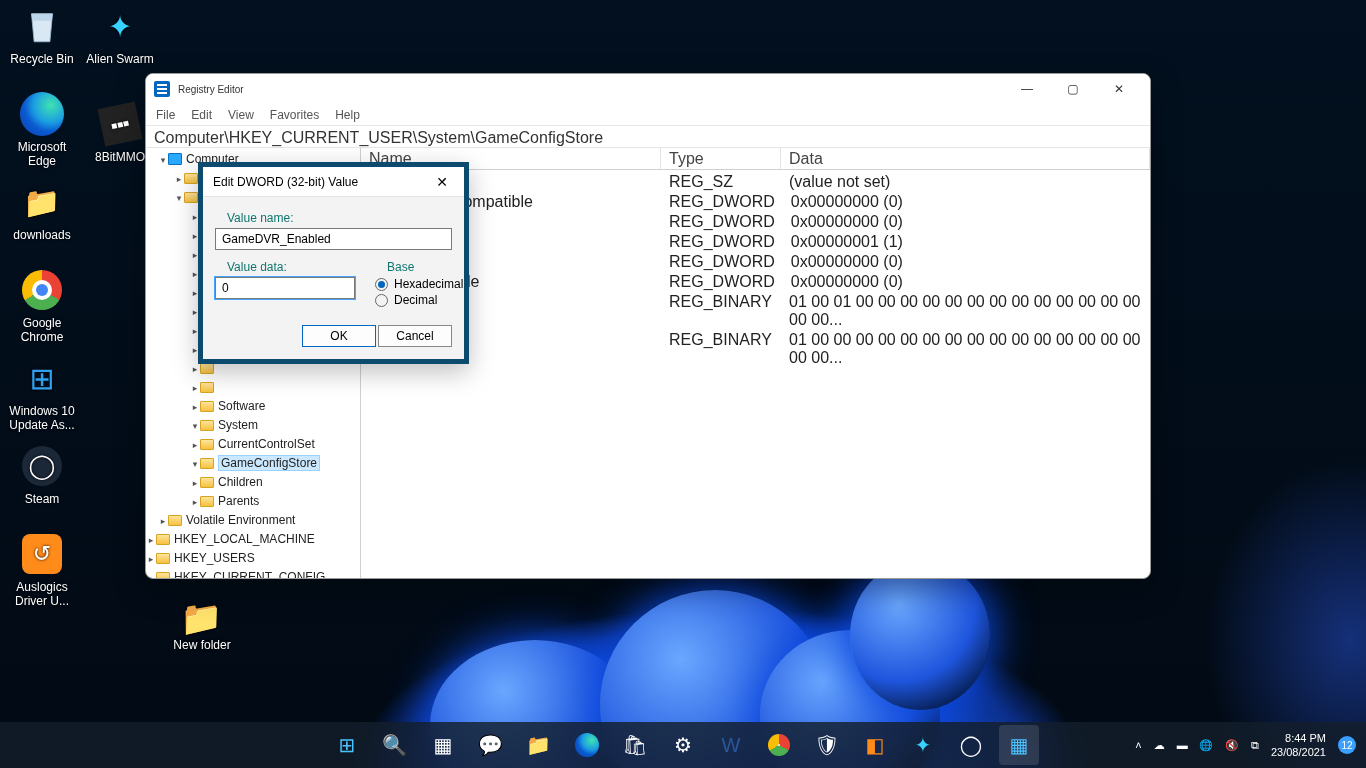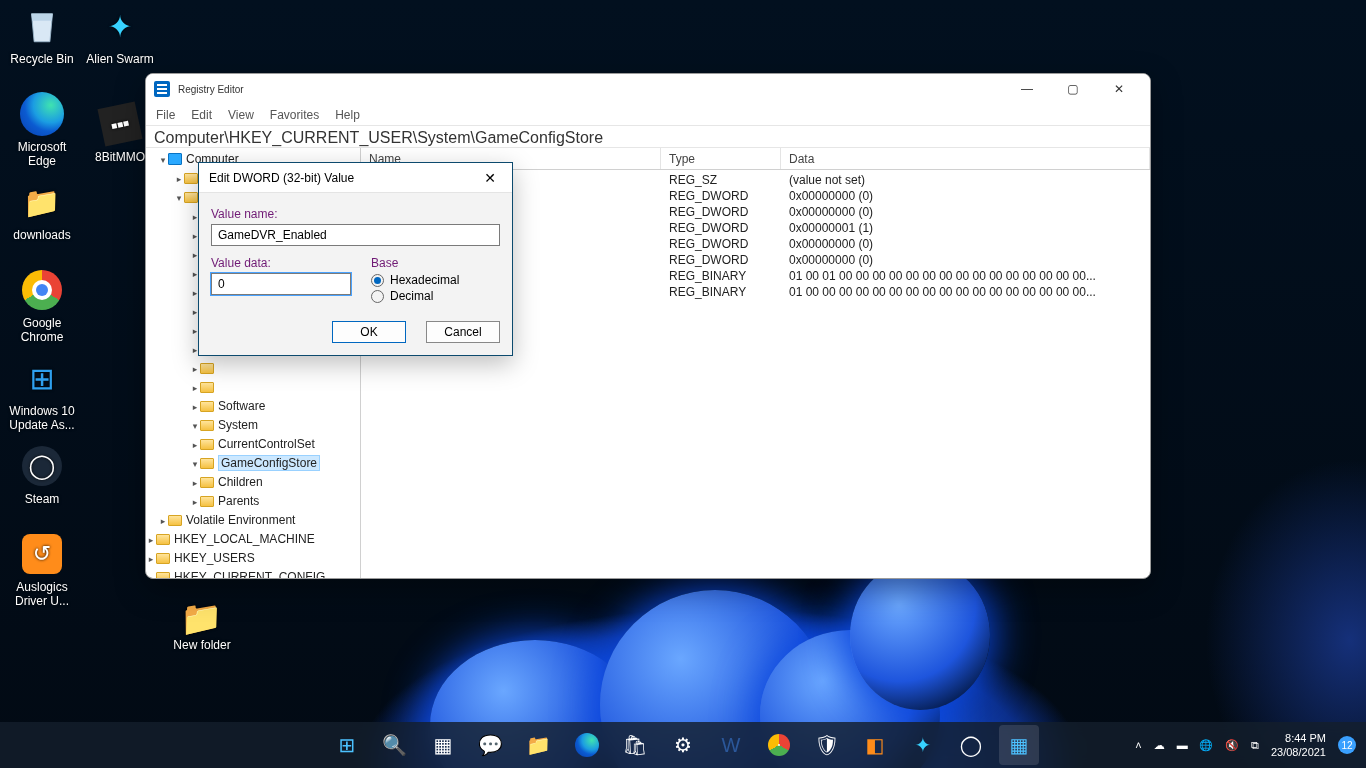--- a/index.html
+++ b/index.html
@@ -47,46 +47,46 @@
 .menubar span{cursor:default}
 .addr{height:22px;padding:3px 8px;font-size:16px;color:#333;border-bottom:1px solid #e6e6e6}
 .body{display:flex;height:calc(100% - 74px)}
 .tree{width:215px;border-right:1px solid #d0d0d0;font-size:12px;color:#222;padding-top:2px;user-select:none;overflow:hidden}
 .tree ul{list-style:none;padding-left:16px}
 .tree li{white-space:nowrap;line-height:18px}
 .tw{display:inline-block;width:10px;text-align:center;color:#555;font-size:9px}
 .tree .sel>span.lab{background:#cce8ff;border:1px solid #99d1ff;padding:0 2px}
 .ic-comp{display:inline-block;width:14px;height:12px;background:#2aa9ff;border:1px solid #0873c4;vertical-align:-2px;margin-right:4px;border-radius:1px}
 .ic-fold{display:inline-block;width:14px;height:11px;background:linear-gradient(#ffe49b,#f5c142);border:1px solid #d7a422;border-radius:1px;vertical-align:-2px;margin-right:4px}
-.list{flex:1;font-size:12px}
+.list{flex:1;font-size:16px}
 .hdr{display:flex;border-bottom:1px solid #d0d0d0;background:#fff;height:22px;align-items:center;color:#444}
 .hdr>div{border-right:1px solid #e4e4e4;padding:0 8px;height:100%;display:flex;align-items:center}
 .c-n{flex:0 0 300px}.c-t{flex:0 0 120px}.c-d{flex:1}
 .rows{padding-top:2px}
 .row{display:flex;padding:1px 0;color:#222}
 .row>div{padding:0 8px}
 .iv{display:inline-block;width:14px;height:14px;vertical-align:-3px;margin-right:4px;border:1px solid #6fa8dc;background:linear-gradient(#dff1ff,#a8d3ff);position:relative;font-size:8px;line-height:12px;text-align:center;color:#1359a0}
 .iv.bin::after{content:"011";position:absolute;inset:0;font-size:7px;line-height:12px}
 .iv.str::after{content:"ab";position:absolute;inset:0;font-size:8px;line-height:12px}
 
 
-.dlg{position:absolute;left:198px;top:162px;width:315px;background:#f3f3f3;border:1px solid #0c4a6e;box-shadow:0 8px 24px rgba(0,0,0,.25);font-size:12px}
+.dlg{position:absolute;left:198px;top:162px;width:271px;background:#f3f3f3;border:5px solid #0c4a6e;box-shadow:0 8px 24px rgba(0,0,0,.25);font-size:12px}
 .dlg .dtitle{height:30px;display:flex;align-items:center;padding:0 10px;background:#fff;border-bottom:1px solid #e4e4e4}
 .dlg .dtitle .x{margin-left:auto;font-size:14px;padding:2px 6px;cursor:default}
 .dlg .dbody{padding:10px 12px 4px}
-.dlg label{display:block;margin:4px 0 3px;color:#701a75}
+.dlg label{display:block;margin:4px 12px 3px;color:#0f766e}
 .dlg input[type=text]{width:100%;height:22px;border:1px solid #7a7a7a;padding:2px 6px;background:#fff;font-size:12px}
 .vdrow{display:flex;gap:20px;margin-top:6px}
 .vd{flex:0 0 140px}
 .vd input{border:1px solid #0067c0;outline:1px solid #4aa3ff}
 .base{flex:1}
 .radio{display:flex;align-items:center;gap:6px;margin:2px 0}
 .radio .r{width:13px;height:13px;border:1px solid #666;border-radius:50%;display:inline-flex;align-items:center;justify-content:center}
 .radio .r.checked::after{content:"";width:7px;height:7px;border-radius:50%;background:#0067c0}
-.dbtns{display:flex;gap:20px;justify-content:flex-end;padding:12px}
+.dbtns{display:flex;gap:2px;justify-content:flex-end;padding:12px}
 .dbtns button{width:74px;height:22px;background:#fdfdfd;border:1px solid #888;font-size:12px}
 .dbtns button.pri{border:1px solid #0067c0}
 
 
 .taskbar{position:absolute;left:0;right:0;bottom:0;height:46px;background:rgba(20,30,44,.82);backdrop-filter:blur(8px);display:flex;align-items:center}
 .tb-center{position:absolute;left:50%;transform:translateX(-50%);display:flex;gap:8px}
 .tb-ico{width:40px;height:40px;display:flex;align-items:center;justify-content:center;border-radius:4px;font-size:20px;color:#fff}
 .tb-ico.active{background:rgba(255,255,255,.12)}
 .tb-right{margin-left:auto;display:flex;align-items:center;gap:12px;padding-right:10px;color:#fff;font-size:11px}
 .clock{text-align:right;line-height:14px;font-size:11px}

